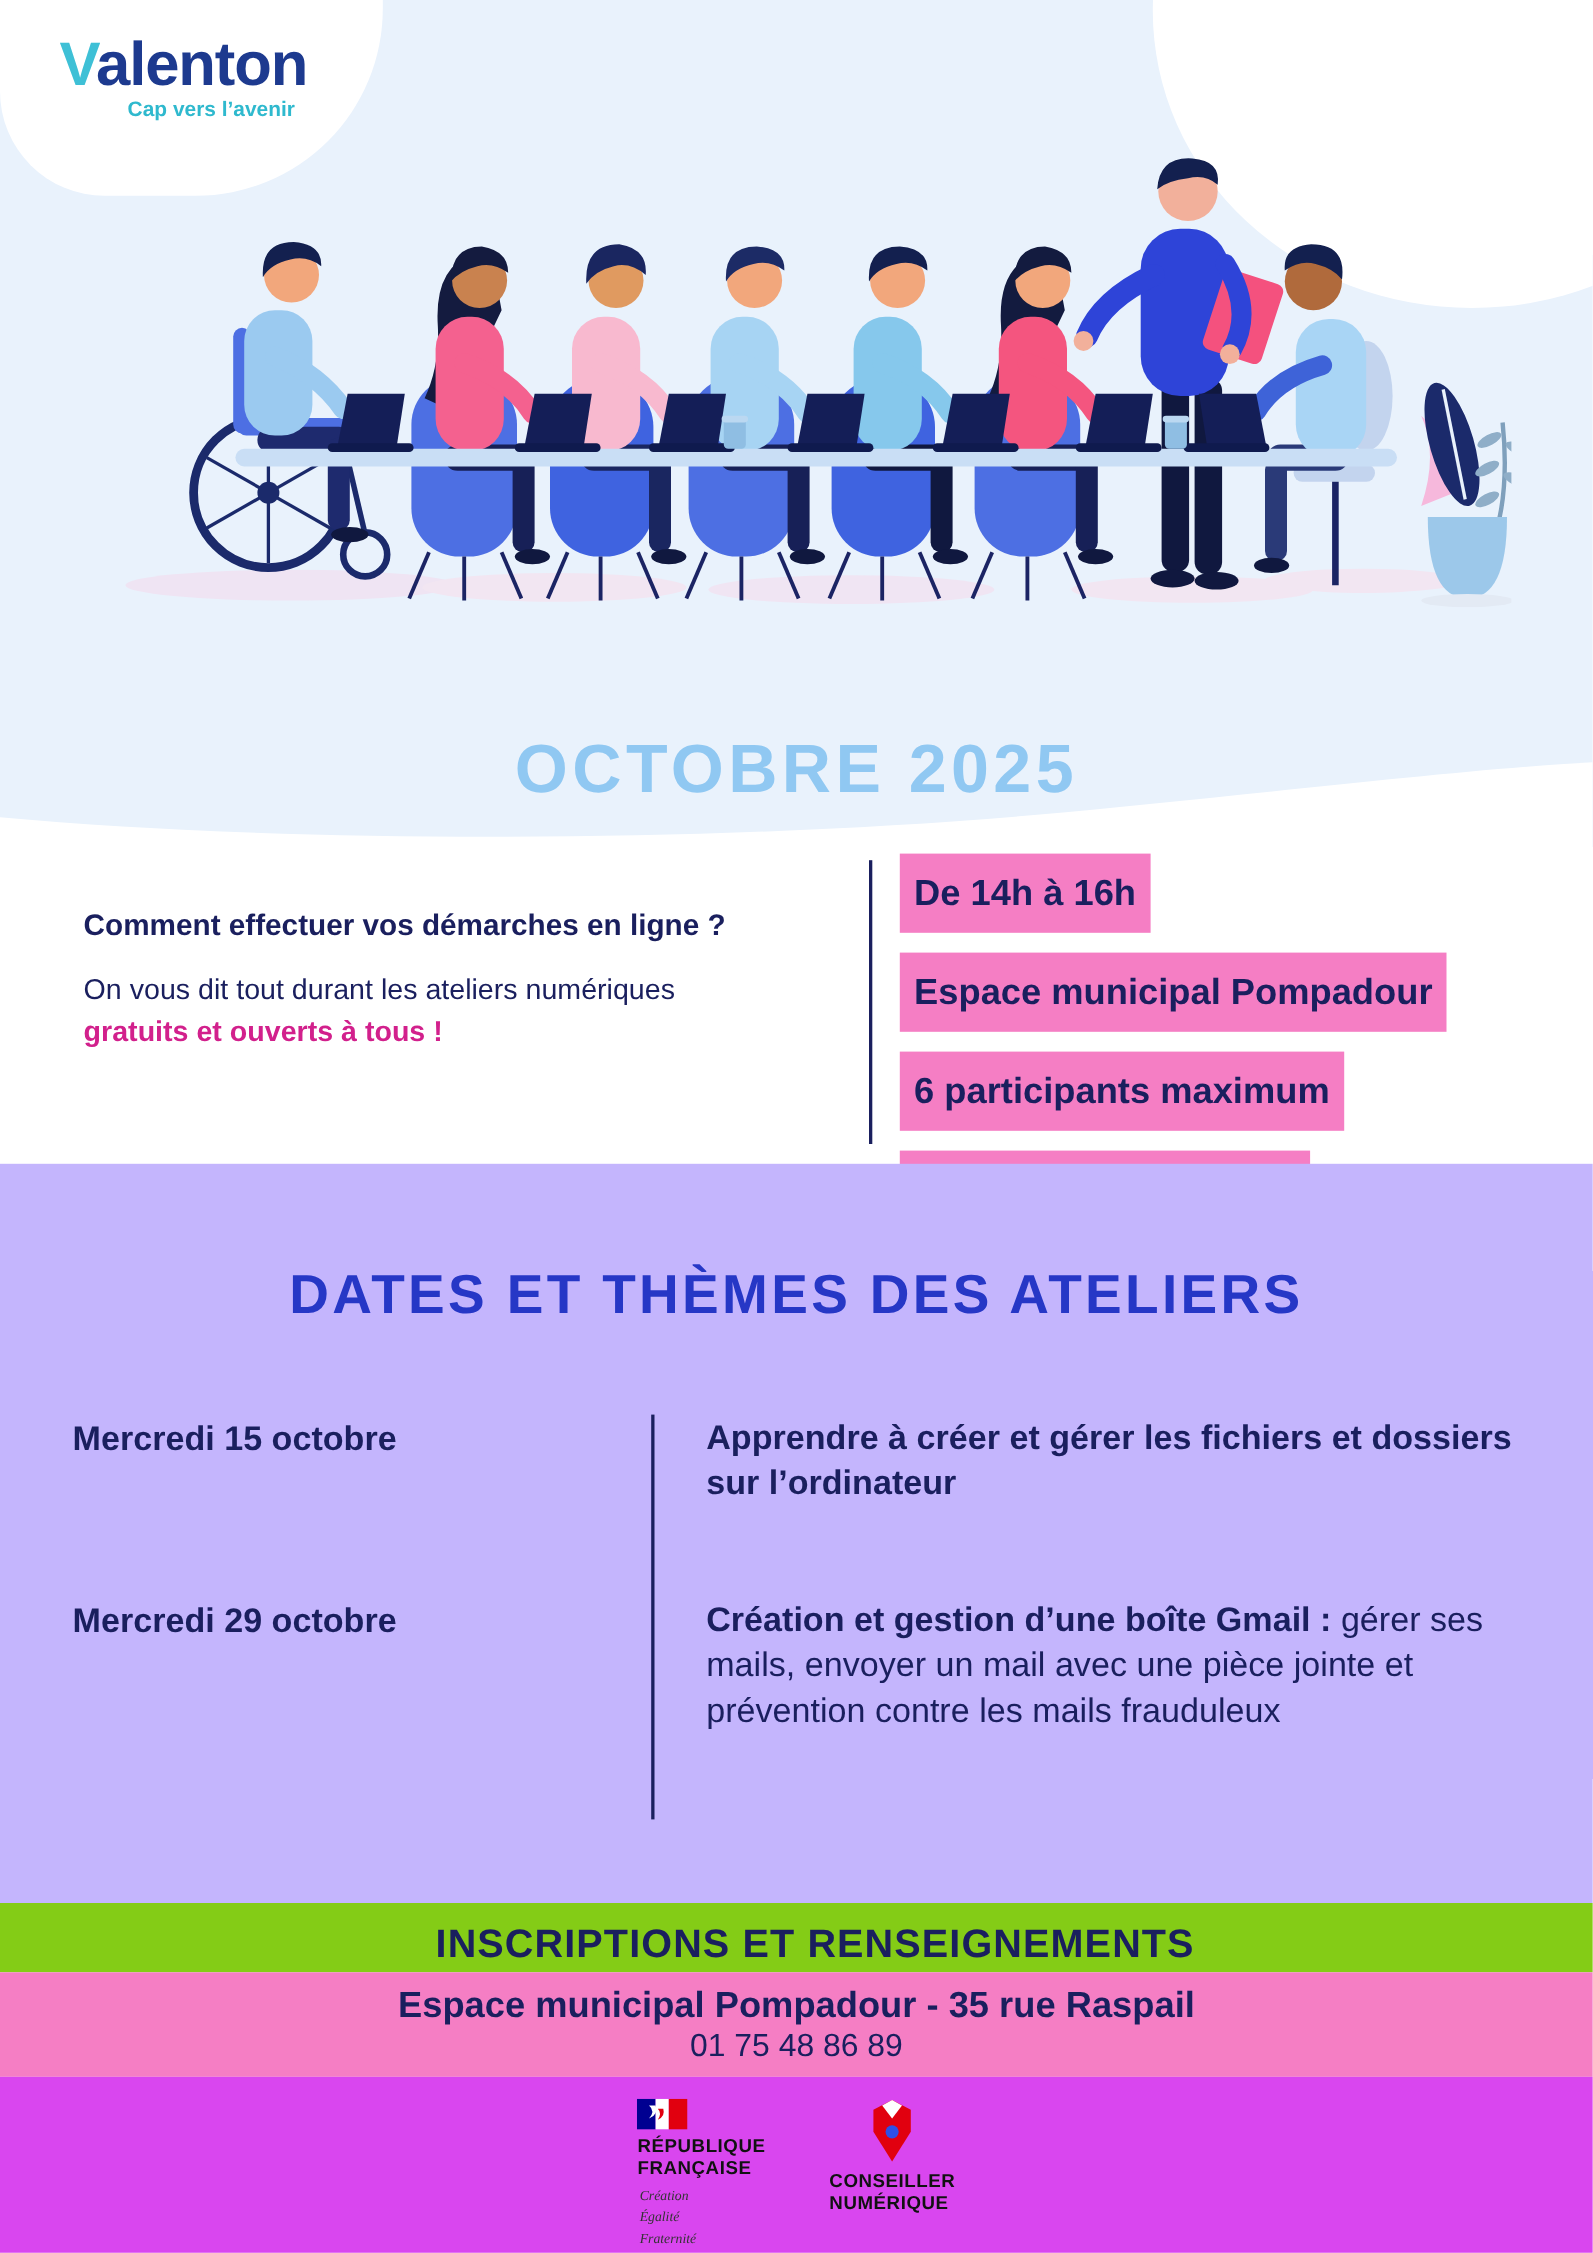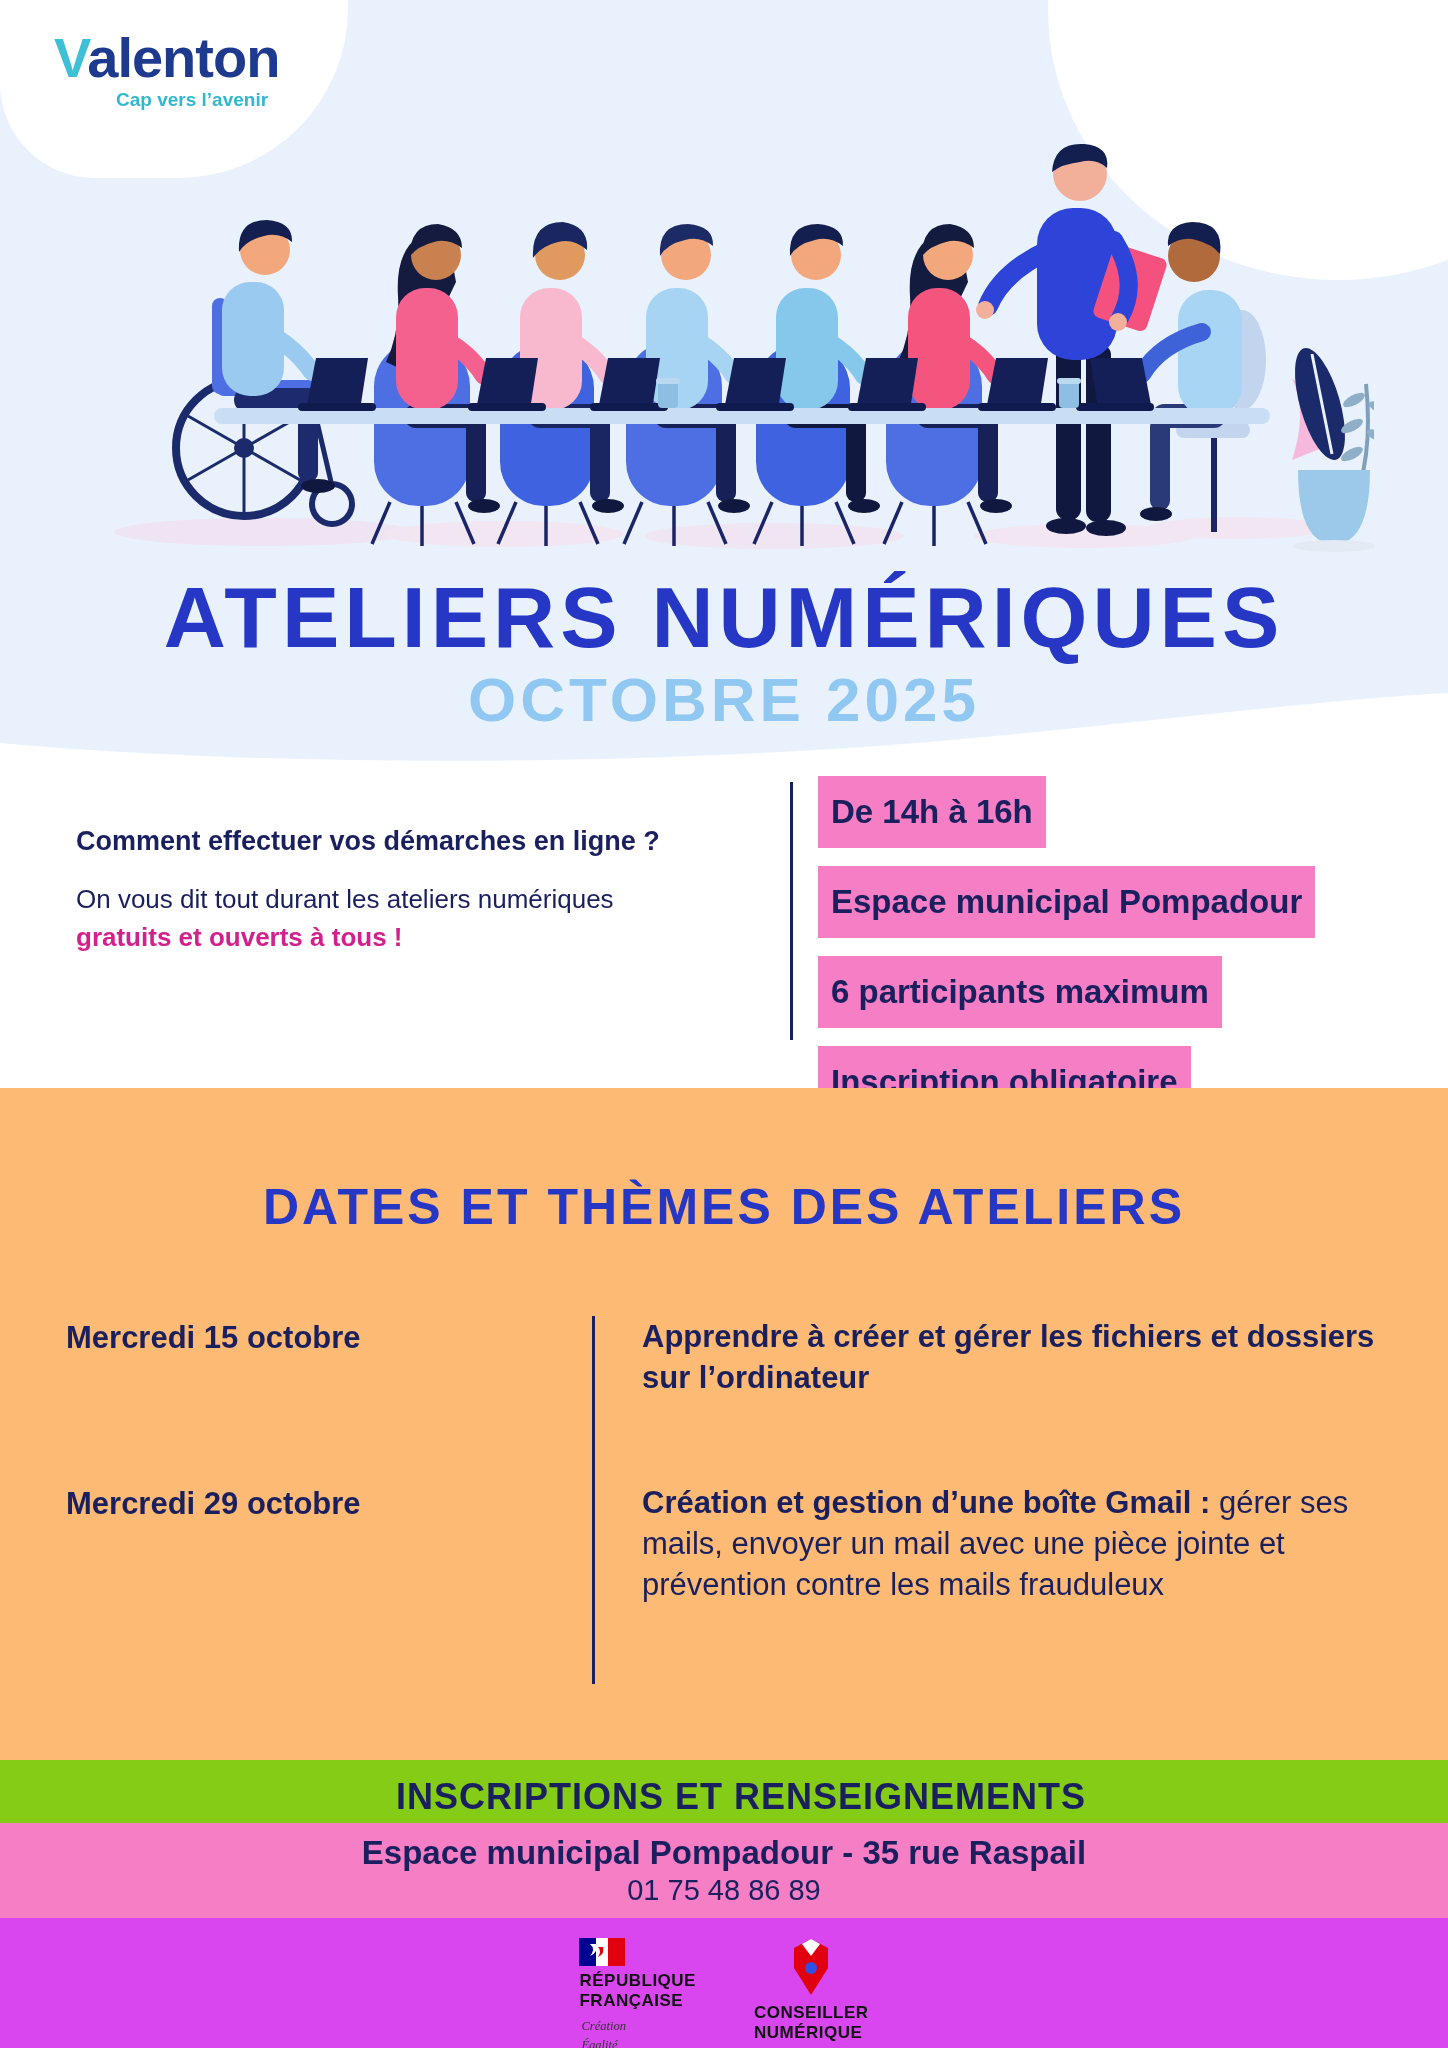--- a/index.html
+++ b/index.html
@@ -27,21 +27,21 @@
   
   .intro{position:relative;height:288px;background:#ffffff;}
   .intro-q{position:absolute;left:76px;top:56px;font-size:27px;font-weight:700;color:#1A1F5E;}
   .intro-p{position:absolute;left:76px;top:110px;font-size:26px;color:#1A1F5E;line-height:38px;}
   .intro-hl{color:#D2208C;font-weight:700;}
   .vdiv1{position:absolute;left:790px;top:12px;width:3px;height:258px;background:#1A1F5E;}
   .session{position:absolute;left:818px;top:6px;}
   .session-item{display:table;background:#F57EC4;color:#1A1F5E;font-size:33px;font-weight:700;
     padding:17px 13px;margin-bottom:18px;}
   
-  .dates{position:relative;height:672px;background:#fdba74;margin-top:30px;}
+  .dates{position:relative;height:672px;background:#c4b5fd;}
   .dates-h{margin:0;padding-top:90px;text-align:center;font-size:50px;font-weight:800;
     color:#2637C6;letter-spacing:3px;}
   .vdiv2{position:absolute;left:592px;top:228px;width:3px;height:368px;background:#1A1F5E;}
   .w-date{position:absolute;left:66px;font-size:31px;font-weight:700;color:#1A1F5E;}
   .w-date-1{top:232px;} .w-date-2{top:398px;}
   .w-theme{position:absolute;left:642px;width:760px;font-size:31px;color:#1A1F5E;line-height:41px;}
   .w-theme-1{top:228px;font-weight:700;}
   .w-theme-2{top:394px;font-weight:400;}
   .w-theme-2 .b{font-weight:700;}
   
@@ -252,21 +252,20 @@
         <rect x="1002" y="311" width="78" height="8" rx="4" fill="#0F1A4E"></rect>
     </g>
     <g>
       <rect x="584" y="288" width="20" height="28" rx="4" fill="#8FBEE3"></rect>
         <rect x="582" y="286" width="24" height="6" rx="3" fill="#BBD8F1"></rect>
       <rect x="985" y="288" width="20" height="28" rx="4" fill="#8FBEE3"></rect>
         <rect x="983" y="286" width="24" height="6" rx="3" fill="#BBD8F1"></rect>
     </g>
   </svg>
 
-  <div class="title-main">ATELIERS NUMÉRIQUES</div>
   <div class="title-sub">OCTOBRE 2025</div>
 
   <svg class="curve" viewBox="0 0 1448 85" preserveAspectRatio="none">
     <path d="M0,58 C260,82 640,82 940,56 C1120,40 1330,14 1448,8 L1448,85 L0,85 Z" fill="#ffffff"></path>
   </svg>
 </div>
 
 <div class="intro">
   <div class="intro-q">Comment effectuer vos démarches en ligne ?</div>
   <div class="intro-p">

